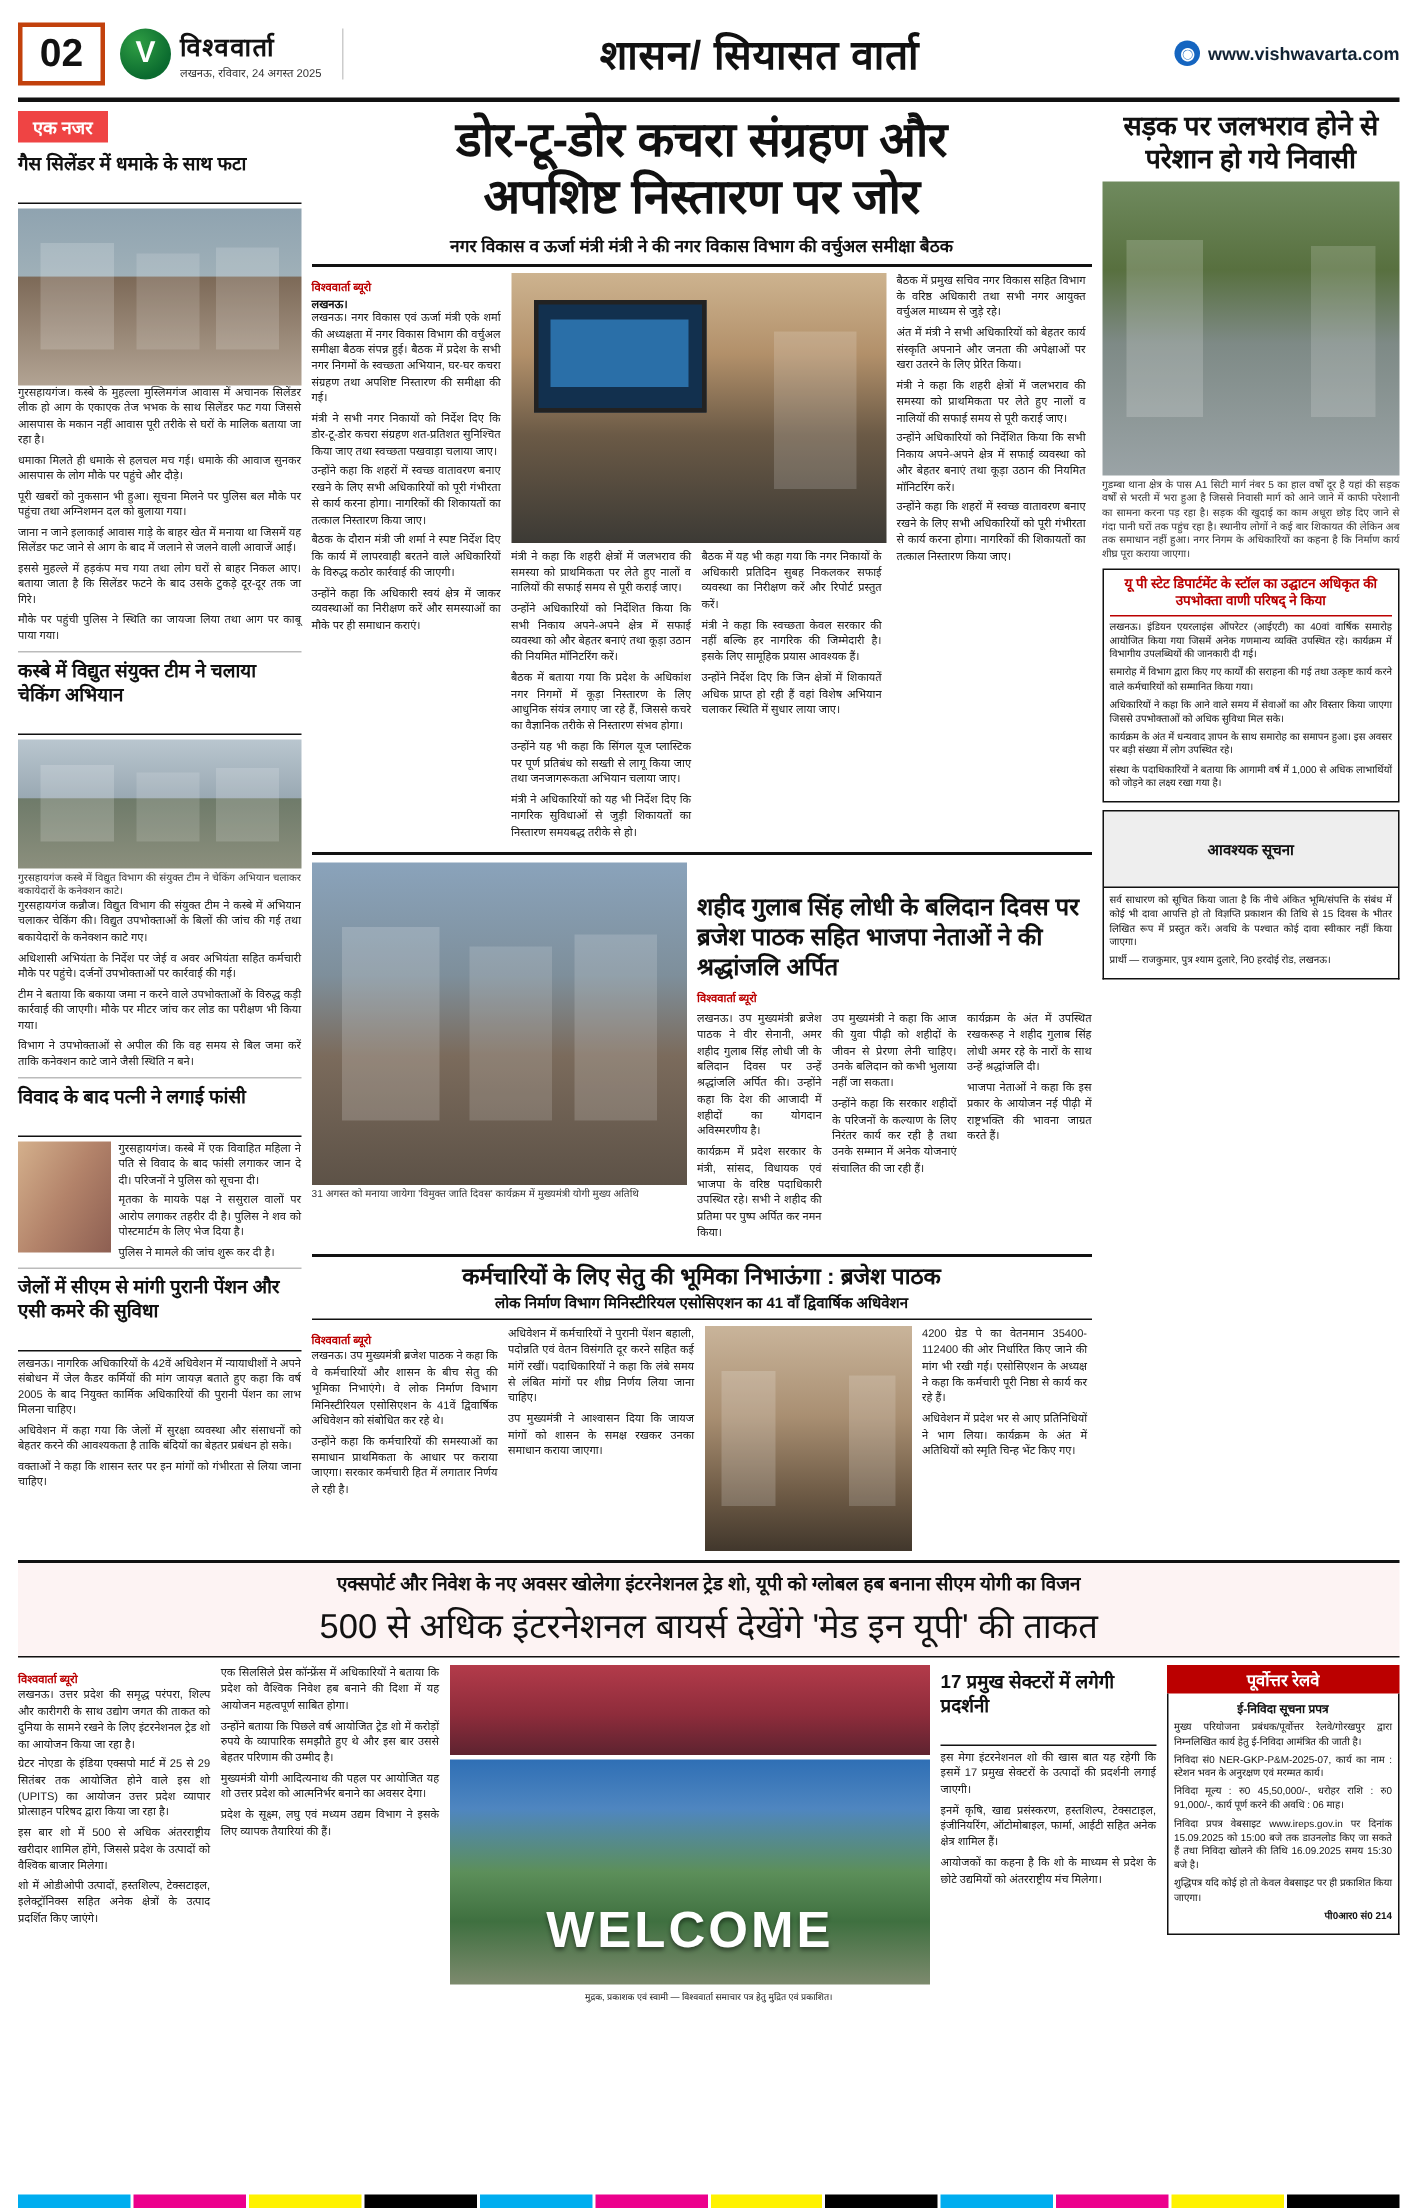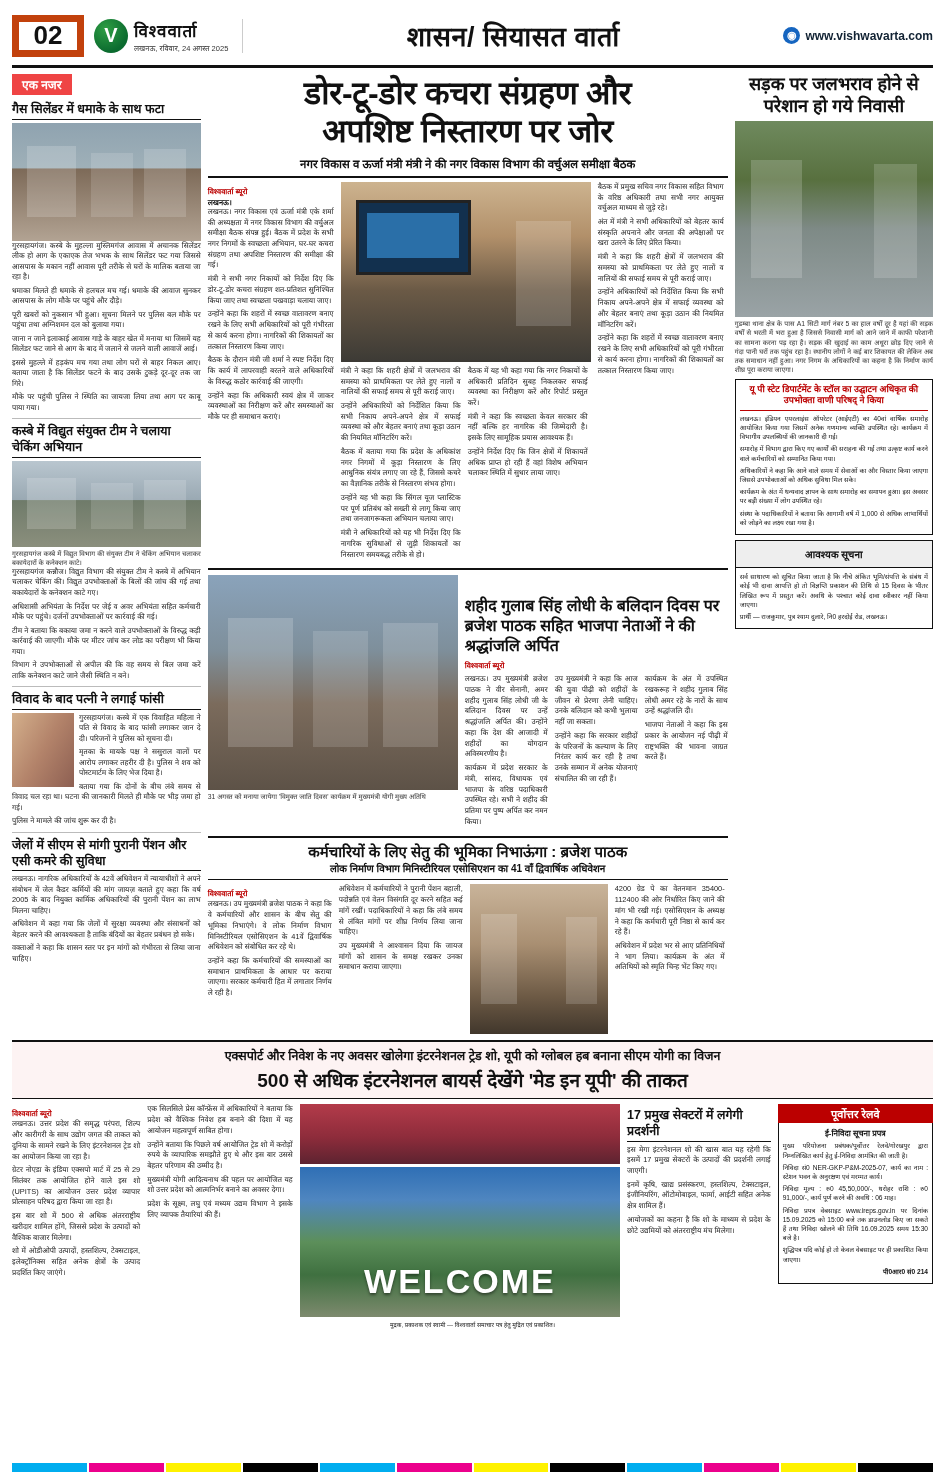--- a/index.html
+++ b/index.html
@@ -10,21 +10,21 @@
     font-family: "Liberation Sans", sans-serif;
     color: #111;
     position: relative;
     overflow: hidden;
   }
   .page { width:945px; height:1474px; position:relative; padding: 10px 12px 0 12px; }
 
   
   .masthead { display:flex; align-items:center; border-bottom:3px solid #111; padding-bottom:4px; height:58px; }
   .pageno {
-    width:72px; height:42px; border:7px solid #c2410c; color:#111;
+    width:58px; height:42px; border:3px solid #c2410c; color:#111;
     font-size:26px; font-weight:bold; display:flex; align-items:center; justify-content:center;
     margin-right:10px;
   }
   .logo-block { display:flex; align-items:center; gap:6px; padding-right:14px; border-right:1px solid #ccc; }
   .logo-mark {
     width:34px; height:34px; border-radius:50%;
     background: radial-gradient(circle at 35% 30%, #2f9e44, #0b6b2f 70%);
     color:#fff; font-weight:bold; font-size:20px; display:flex; align-items:center; justify-content:center;
   }
   .logo-text .hindi { font-size:17px; font-weight:bold; letter-spacing:1px; }
@@ -39,21 +39,21 @@
   .col-left { width:196px; }
   .col-mid { width:520px; }
   .col-right { width:206px; }
   .hr-thin { border-top:1px solid #bbb; margin:5px 0; }
 
   
   .eknazar-head {
     background:#ef4444; color:#fff; font-size:12px; font-weight:bold;
     display:inline-block; padding:2px 10px; margin-bottom:3px;
   }
-  .brief-title { font-size:12.5px; font-weight:bold; line-height:1.25; margin:4px 0 3px; border-bottom:1px solid #111; padding-bottom:1px;}
+  .brief-title { font-size:12.5px; font-weight:bold; line-height:1.25; margin:4px 0 3px; border-bottom:1px solid #111; padding-bottom:17px;}
   .brief-body { font-size:7.4px; line-height:1.42; text-align:justify; color:#222; }
   .brief-body p { margin:0 0 3px; }
 
   
   .ph { position:relative; overflow:hidden; background:#9aa; }
   .cap { font-size:6.8px; line-height:1.35; color:#333; text-align:justify; margin-top:2px; }
 
   .photo-street { height:118px; background:
       linear-gradient(180deg,#8fa3b0 0%, #9fb0b8 38%, #7d6a58 39%, #b2a393 100%); }
   .photo-team { height:86px; background:
@@ -81,26 +81,26 @@
   .subhead { font-size:16px; font-weight:bold; line-height:1.25; margin:21px 0 2px; }
   .subhead2 { font-size:15px; font-weight:bold; line-height:1.25; text-align:center; }
   .deck { font-size:10px; font-weight:bold; text-align:center; border-bottom:1.5px solid #111; padding-bottom:4px; margin-bottom:4px; }
 
   
   .right-head { font-size:18px; font-weight:bold; line-height:1.2; text-align:center; }
   .photo-flood { height:196px; background:
       linear-gradient(180deg,#6f8a5e 0%, #58703f 30%, #7e8a86 55%, #9aa3a6 100%); }
   .adbox { border:1.5px solid #111; padding:4px; margin-top:5px; }
   .adbox-title { font-size:9px; font-weight:bold; text-align:center; color:#b00; border-bottom:1px solid #b00; padding-bottom:3px; margin-bottom:3px; line-height:1.25;}
-  .notice-head { background:#eee; border:1px solid #111; font-size:10px; font-weight:bold; text-align:center; padding:6px; }
+  .notice-head { background:#eee; border:1px solid #111; font-size:10px; font-weight:bold; text-align:center; padding:18px; }
 
   
   .banner { margin-top:6px; border-top:2px solid #111; border-bottom:1px solid #111; padding:5px 0; background:#fdf3f3; }
   .banner-kicker { font-size:12.5px; font-weight:bold; text-align:center; }
-  .banner-head { font-size:19px; font-weight:bold; text-align:center; margin-top:3px; }
+  .banner-head { font-size:23px; font-weight:normal; text-align:center; margin-top:3px; }
 
   .bottom { display:flex; gap:7px; margin-top:5px; }
   .b1 { width:132px; } .b2 { width:150px; } .b3 { width:330px; } .b4 { width:148px; } .b5 { width:160px; }
   .photo-welcome { height:150px; position:relative; background:
       linear-gradient(180deg,#2f6fb5 0%, #4f86c0 22%, #5c8f5a 50%, #3f7040 72%, #7d8a6e 100%); }
   .welcome-word { position:absolute; bottom:16px; left:0; right:0; text-align:center;
       font-size:34px; font-weight:bold; color:#fff; letter-spacing:2px; text-shadow:0 2px 3px rgba(0,0,0,.45); }
   .photo-stage { height:60px; background: linear-gradient(180deg,#b33b4a 0%, #8e2c3b 55%, #5d2330 100%); }
 
   .railway-head { background:#b00; color:#fff; font-size:11px; font-weight:bold; text-align:center; padding:2px; }
@@ -178,21 +178,20 @@
       </div>
 
       <div class="hr-thin"></div>
 
       <div>
         <div class="brief-title">विवाद के बाद पत्नी ने लगाई फांसी</div>
         <div class="ph photo-woman" style="width:62px;float:left;margin:0 5px 3px 0;"></div>
         <div class="brief-body">
           <p>गुरसहायगंज। कस्बे में एक विवाहित महिला ने पति से विवाद के बाद फांसी लगाकर जान दे दी। परिजनों ने पुलिस को सूचना दी।</p>
           <p>मृतका के मायके पक्ष ने ससुराल वालों पर आरोप लगाकर तहरीर दी है। पुलिस ने शव को पोस्टमार्टम के लिए भेज दिया है।</p>
-          <p>बताया गया कि दोनों के बीच लंबे समय से विवाद चल रहा था। घटना की जानकारी मिलते ही मौके पर भीड़ जमा हो गई।</p>
           <p>पुलिस ने मामले की जांच शुरू कर दी है।</p>
         </div>
       </div>
 
       <div class="hr-thin" style="clear:both"></div>
 
       <div>
         <div class="brief-title">जेलों में सीएम से मांगी पुरानी पेंशन और एसी कमरे की सुविधा</div>
         <div class="brief-body">
           <p>लखनऊ। नागरिक अधिकारियों के 42वें अधिवेशन में न्यायाधीशों ने अपने संबोधन में जेल कैडर कर्मियों की मांग जायज़ बताते हुए कहा कि वर्ष 2005 के बाद नियुक्त कार्मिक अधिकारियों की पुरानी पेंशन का लाभ मिलना चाहिए।</p>

